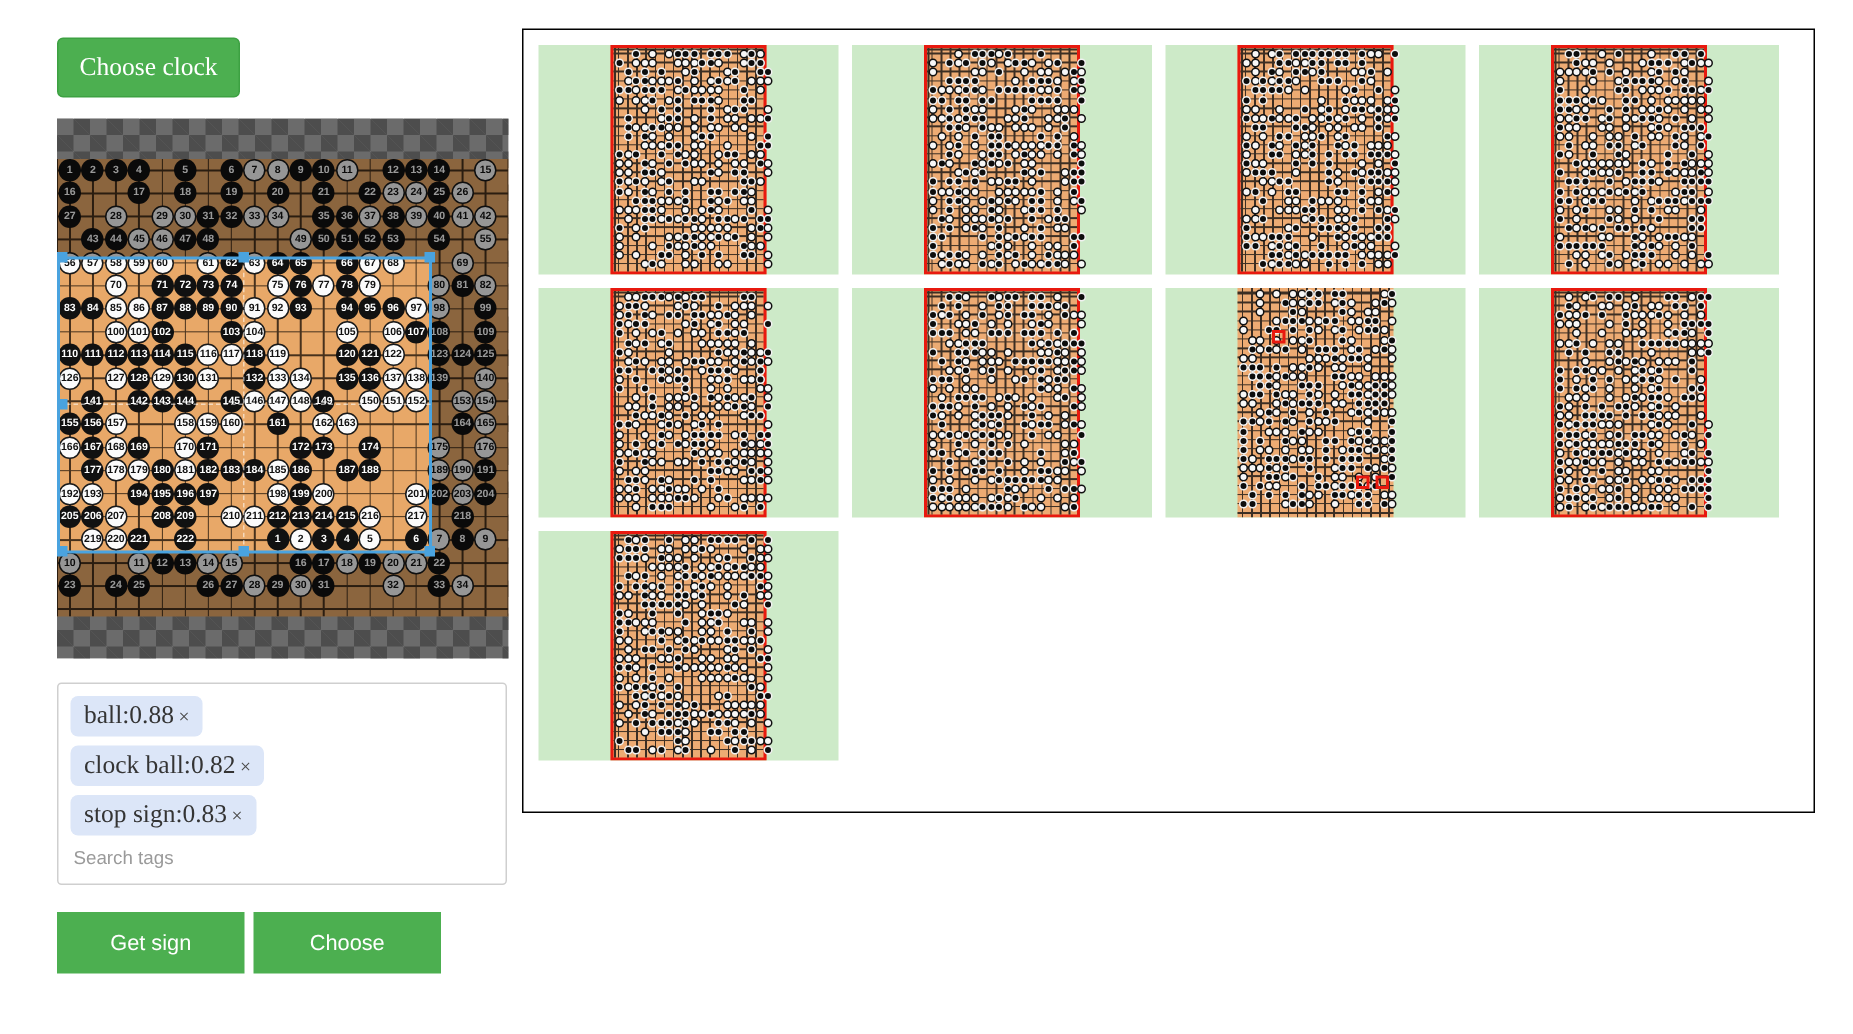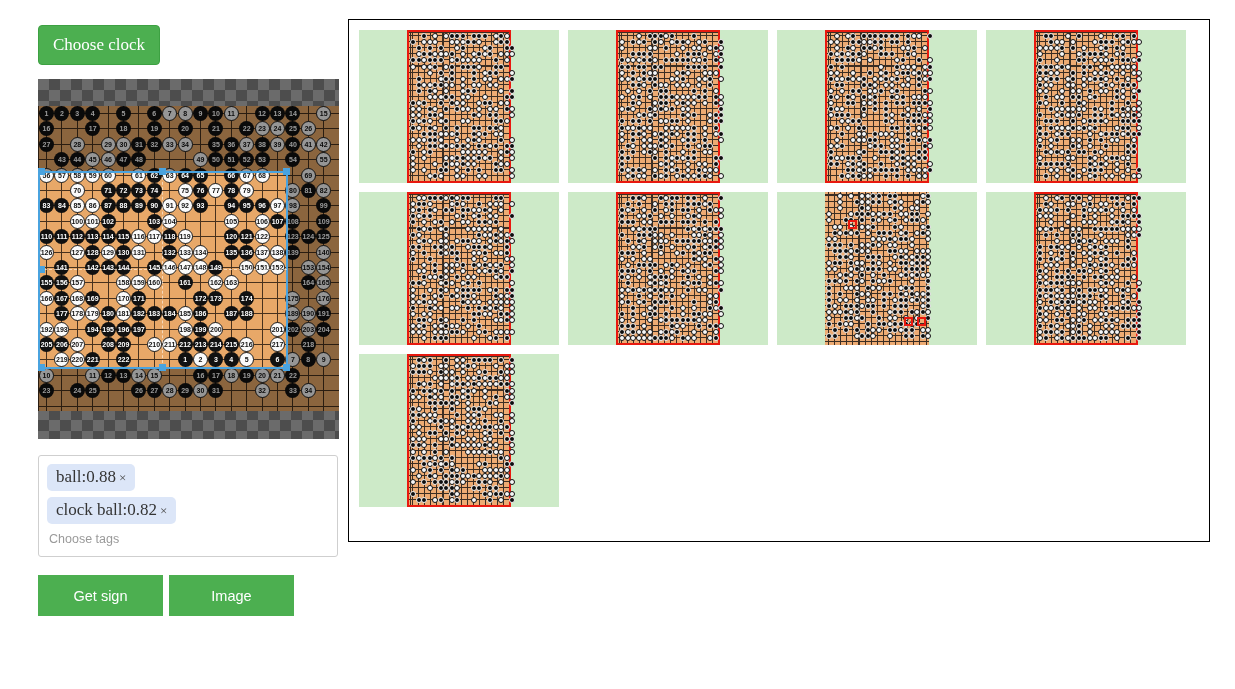--- a/index.html
+++ b/index.html
@@ -499,27 +499,28 @@
       <div class="crop-handle" style="left:0;top:187px;"></div>
       <div class="crop-handle" style="left:0;top:285px;"></div>
       <div class="crop-handle" style="left:121px;top:285px;"></div>
       <div class="crop-handle" style="left:245px;top:285px;"></div>
     </div>
 
     <div id="tags-box">
       <div id="tags-list">
           <div><div class="tag-chip"><span>ball:0.88</span><span class="tag-x">×</span></div></div>
           <div><div class="tag-chip"><span>clock ball:0.82</span><span class="tag-x">×</span></div></div>
+          <div><div class="tag-chip"><span>stop sign:0.83</span><span class="tag-x">×</span></div></div>
         </div>
-      <div id="tags-placeholder">Choose tags</div>
+      <div id="tags-placeholder">Search tags</div>
     </div>
 
     <div id="actions">
       <button class="btn-action">Get sign</button>
-      <button class="btn-action">Image</button>
+      <button class="btn-action">Choose</button>
     </div>
   </div>
 
   <div id="results-panel">
     <div id="results-grid">
         <div class="thumb">
           <div class="thumb-board bordered">
             <div class="tgrid"></div>
             <div class="tstone b" style="left: 12px; top: 1px;"></div>
             <div class="tstone w" style="left: 23px; top: 1px;"></div>

